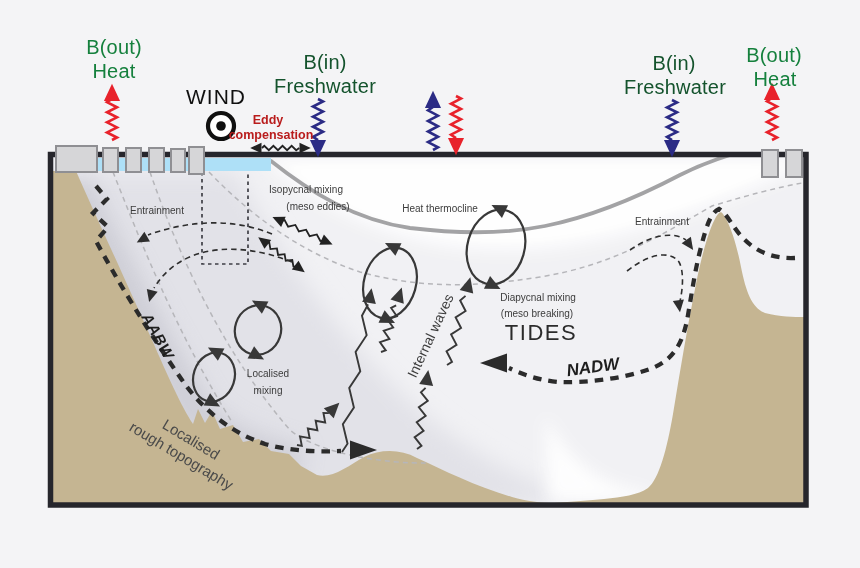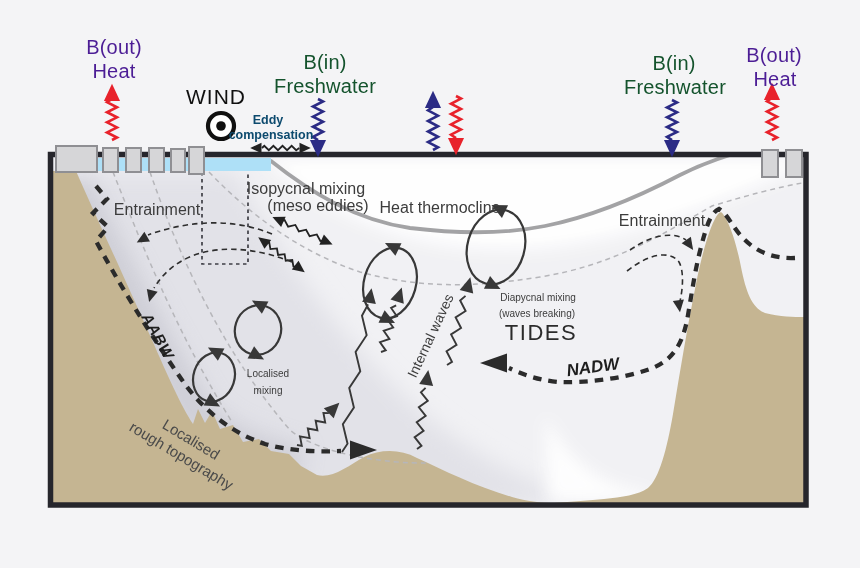--- a/index.html
+++ b/index.html
@@ -1,25 +1,25 @@
 <!DOCTYPE html>
 <html><head>
 <meta charset="utf-8">
 <style>
   html,body{margin:0;padding:0;background:#f4f4f6;}
   #canvas{position:relative;width:860px;height:568px;background:#f4f4f6;overflow:hidden;
           font-family:"Liberation Sans",sans-serif;}
   svg{position:absolute;left:0;top:0;}
   .lbl{position:absolute;transform:translate(-50%,-50%);white-space:nowrap;
-       color:#3c3c3c;font-size:16px;line-height:1.1;}
+       color:#3c3c3c;font-size:10px;line-height:1.1;}
   .flux{font-size:20px;font-weight:500;letter-spacing:.2px;}
-  .red{color:#4c1d95;}
+  .red{color:#15803d;}
   .navy{color:#14532d;}
   .wind{font-size:21px;color:#101010;font-weight:500;letter-spacing:1px;}
-  .small-bold{font-size:12.5px;font-weight:bold;color:#0c4a6e;}
+  .small-bold{font-size:12.5px;font-weight:bold;color:#b91c1c;}
   .tides{font-size:22px;font-weight:500;color:#2b2b2b;letter-spacing:1.5px;}
   .wm{font-weight:bold;font-style:italic;color:#1e1e1e;}
   .nadw{font-size:17px;transform:translate(-50%,-50%) rotate(-8deg);}
   .aabw{font-size:15.5px;transform:translate(-50%,-50%) rotate(61deg);letter-spacing:.5px;}
   .rot-internal{transform:translate(-50%,-50%) rotate(-65deg);font-size:14px;}
   .rot-topo{transform:translate(-50%,-50%) rotate(31deg);font-size:15px;color:#4a4a4a;
             text-align:center;line-height:1.25;}
   .sm{font-size:10px;}
 </style>
 </head>
@@ -227,21 +227,21 @@
 <div class="lbl" style="left:157px;top:210px">Entrainment</div>
 
 <div class="lbl" style="left:306px;top:189px">Isopycnal mixing</div>
 <div class="lbl" style="left:318px;top:206px">(meso eddies)</div>
 
 <div class="lbl" style="left:440px;top:208px">Heat thermocline</div>
 
 <div class="lbl" style="left:662px;top:221px">Entrainment</div>
 
 <div class="lbl sm" style="left:538px;top:297px">Diapycnal mixing</div>
-<div class="lbl sm" style="left:537px;top:313px">(waves breaking)</div>
+<div class="lbl sm" style="left:537px;top:313px">(meso breaking)</div>
 
 <div class="lbl tides" style="left:541px;top:333px">TIDES</div>
 
 <div class="lbl wm nadw" style="left:593px;top:368px">NADW</div>
 <div class="lbl wm aabw" style="left:158px;top:336px">AABW</div>
 
 <div class="lbl sm" style="left:268px;top:373px">Localised</div>
 <div class="lbl sm" style="left:268px;top:390px">mixing</div>
 
 <div class="lbl rot-internal" style="left:431px;top:336px">Internal waves</div>

